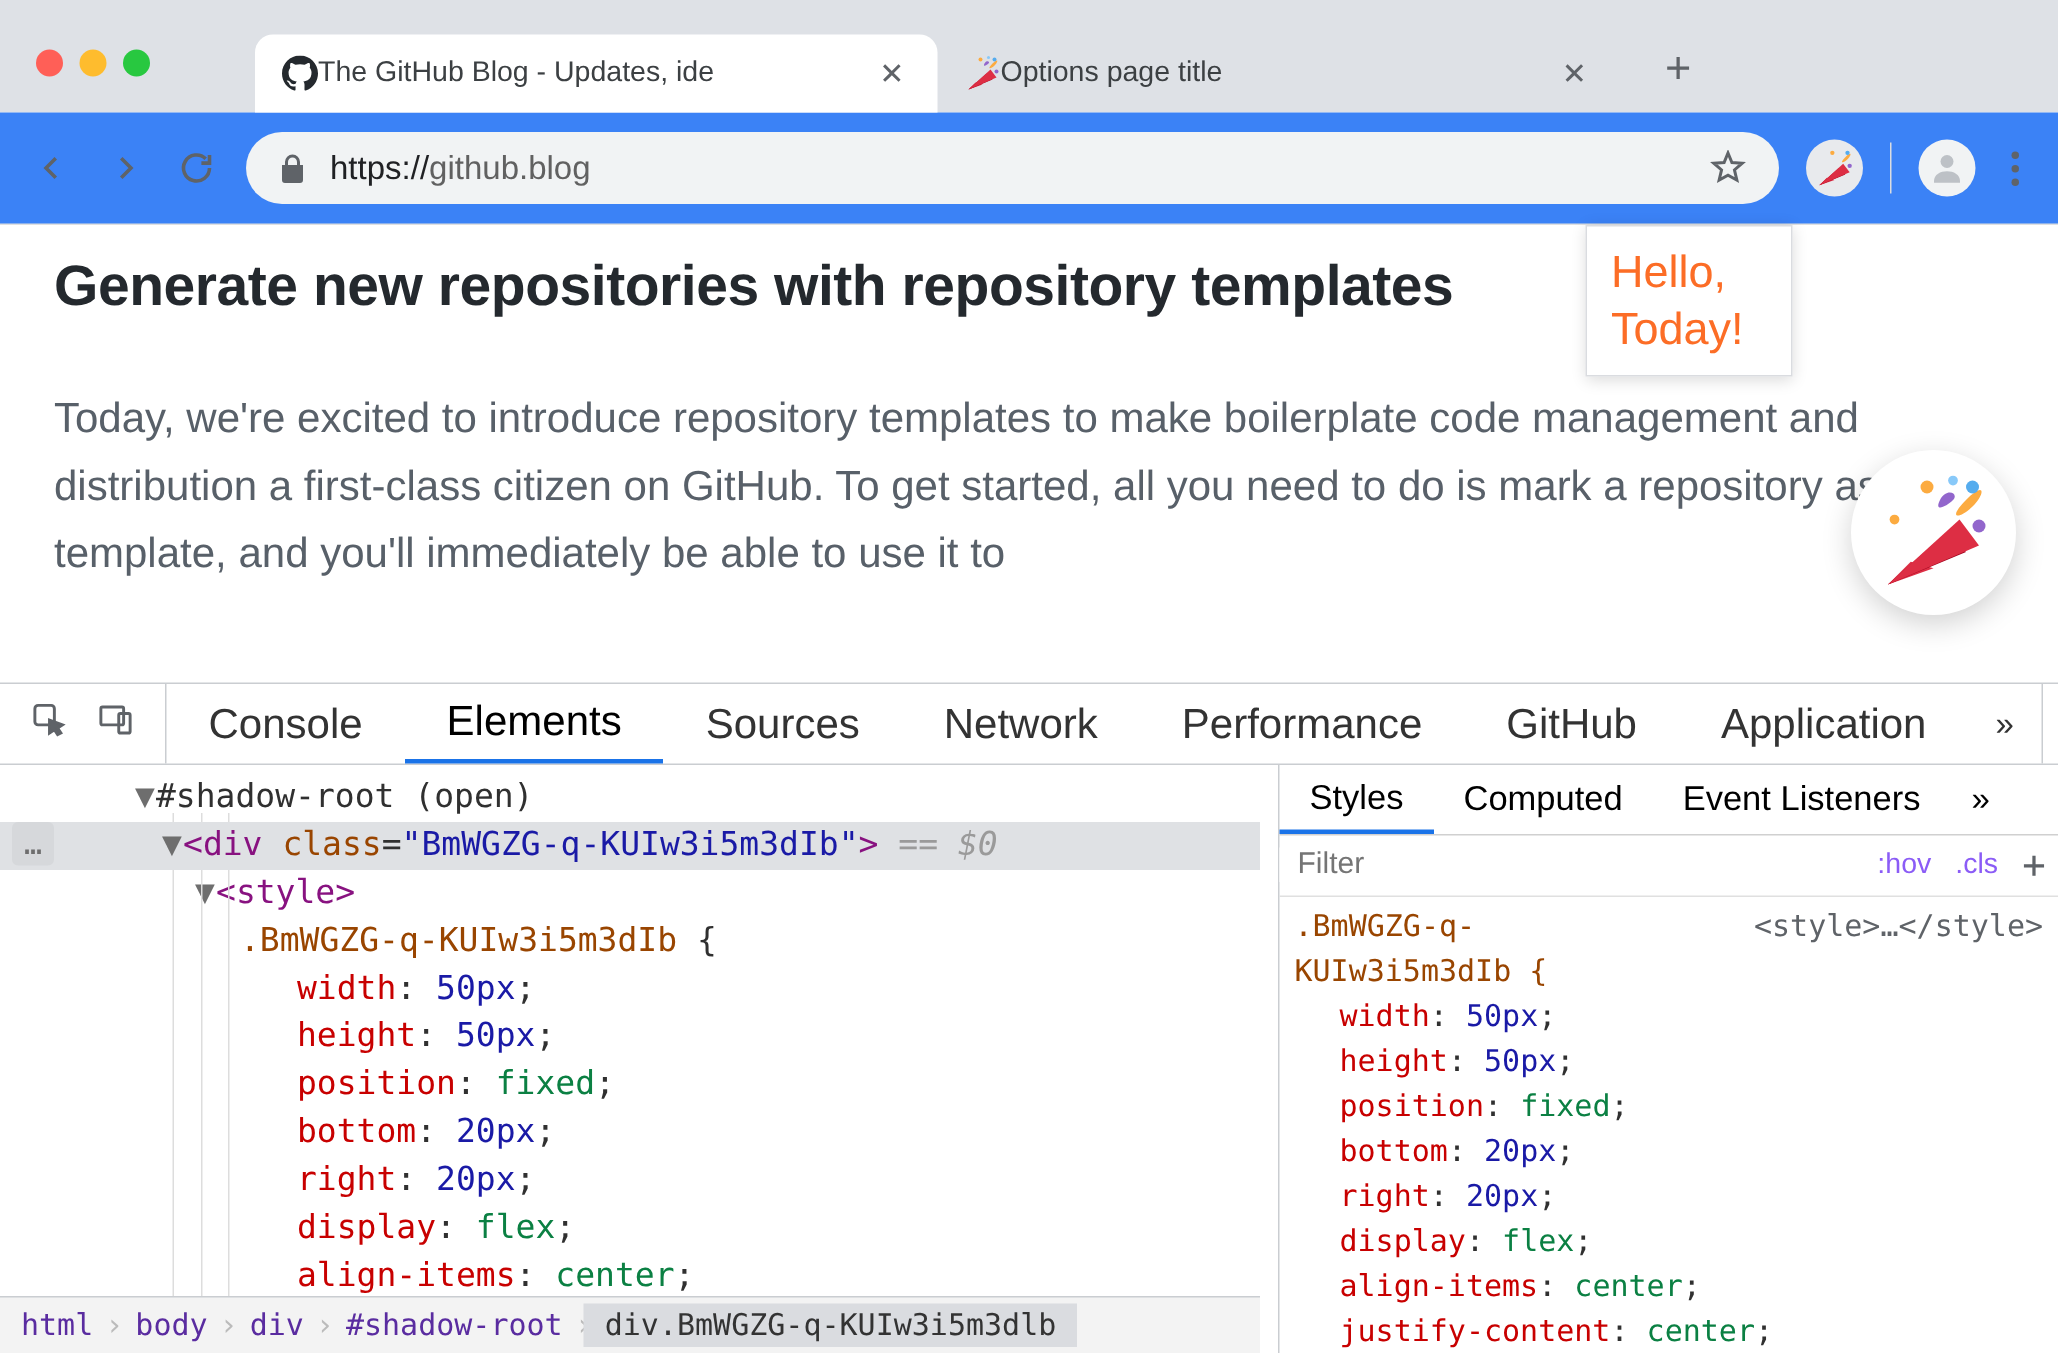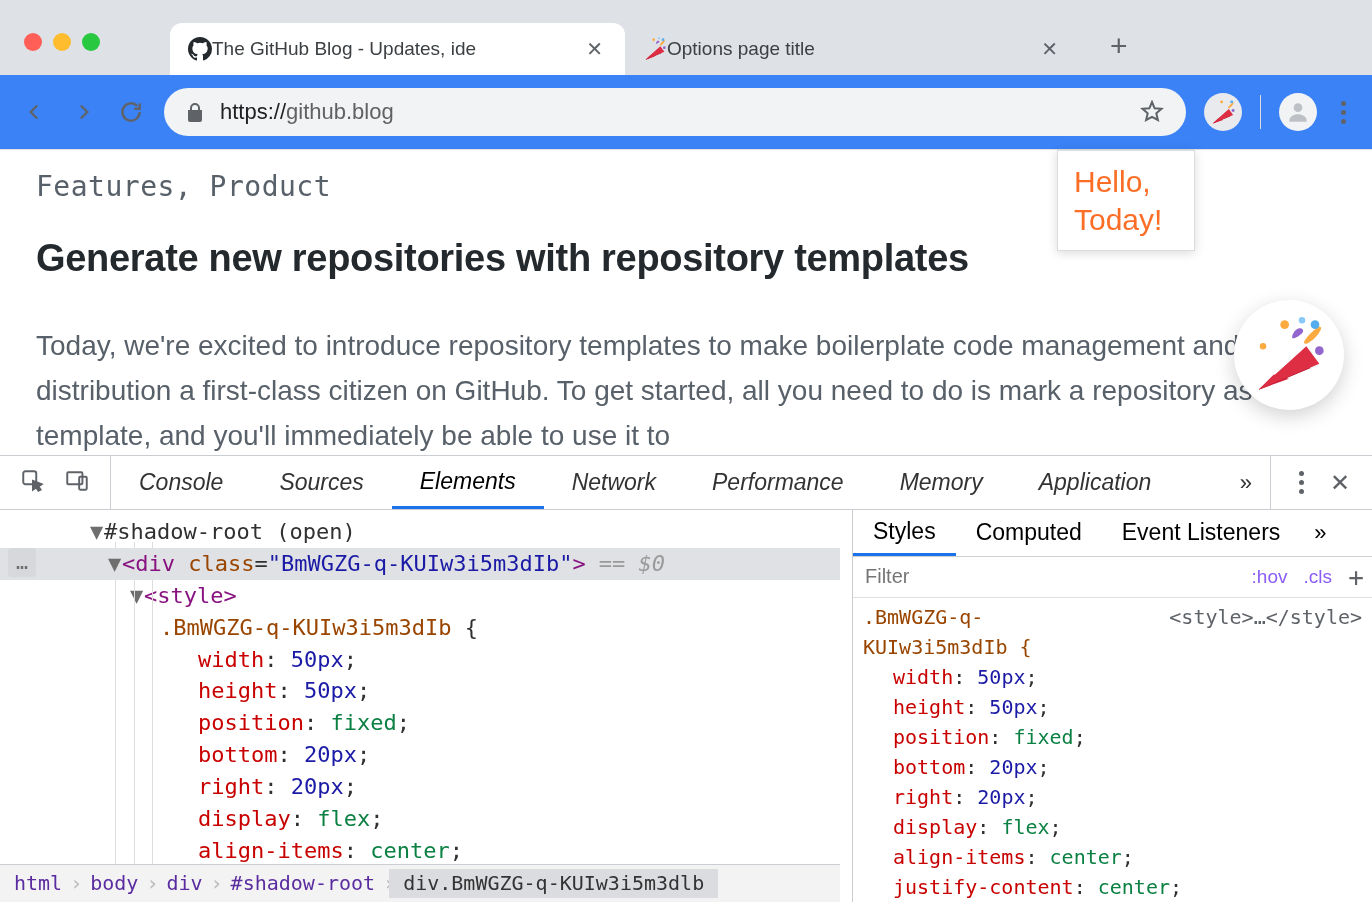--- a/index.html
+++ b/index.html
@@ -77,21 +77,21 @@
   position: absolute; right: 28px; top: 150px; width: 110px; height: 110px;
   border-radius: 50%; background: #fff; box-shadow: 0 6px 20px rgba(0,0,0,.18); display:flex; align-items:center; justify-content:center;
 }
 
 
 .devtools { border-top: 1px solid #cacdd1; background: #fff; height: 447px; display:flex; flex-direction:column; position:relative; font-family: -apple-system, Helvetica, Arial; }
 .dt-toolbar { display:flex; align-items:center; height: 54px; border-bottom: 1px solid #cacdd1; }
 .dt-left-icons { display:flex; gap: 18px; padding: 0 20px; border-right: 1px solid #cacdd1; height:100%; align-items:center; }
 .dt-left-icons svg { color:#5f6368; }
 .dt-tabs { display:flex; flex:1; height:100%; }
-.dt-tab { padding: 0 28px; display:flex; align-items:center; font-size:23px; color:#333; cursor:pointer;font-style:italic; }
+.dt-tab { padding: 0 28px; display:flex; align-items:center; font-size:28px; color:#333; cursor:pointer; }
 .dt-tab.active { color:#000; border-bottom: 3px solid #1a73e8; }
 .dt-more { padding: 0 18px; font-size:22px; color:#333; cursor:pointer; }
 .dt-right-icons { display:flex; gap: 20px; padding: 0 22px; border-left: 1px solid #cacdd1; height:100%; align-items:center; color:#5f6368; }
 
 .dt-body { display:flex; flex:1; overflow:hidden;gap:12px; }
 .dom-panel { flex:1; position:relative; font-family: Menlo, Consolas, monospace; font-size: 22px; line-height: 1.45; }
 .dom-scroll { padding: 6px 0 0 0; }
 .dom-line { white-space: pre; padding-left: 90px; }
 .dom-line.sel { background: #dfe1e4; position:relative; }
 .dom-line.sel::before {
@@ -230,21 +230,20 @@
       <span></span>
     </span>
 </div>
 
 <div class="ext-popup">
   <div>Hello,</div>
   <div>Today!</div>
 </div>
 
 <div class="page">
-  <div class="crumbs">Features,  Product</div>
   <h1>Generate new repositories with repository templates</h1>
   <p>Today, we're excited to introduce repository templates to make boilerplate code management and distribution a first-class citizen on GitHub. To get started, all you need to do is mark a repository as a template, and you'll immediately be able to use it to</p>
   <div class="floating-badge party">
     <svg width="78" height="78" viewBox="0 0 36 36">
         <path fill="#DD2E44" d="M11 27l-7 7 14-5z"></path>
         <path fill="#EA596E" d="M18 22L4 34l18-8z"></path>
         <path fill="#A0041E" d="M22 18L4 34l24-10z"></path>
         <path fill="#DD2E44" d="M26 14L4 34l28-12z"></path>
         <path fill="#FCAB40" d="M28 8c6-6 6-2 2 2s-8 4-2-2z"></path>
         <circle fill="#55ACEE" cx="30" cy="4" r="2"></circle>
@@ -264,25 +263,25 @@
             <rect x="3" y="3" width="12" height="12" rx="2"></rect>
             <path d="M12 12l8 3-3 2 2 3-2 1-2-3-3 2z" fill="currentColor"></path>
           </svg></span>
       <span><svg width="26" height="26" viewBox="0 0 24 24" fill="none" stroke="currentColor" stroke-width="1.8">
             <rect x="3" y="4" width="14" height="11" rx="1"></rect>
             <rect x="14" y="8" width="7" height="12" rx="1"></rect>
           </svg></span>
     </div>
     <div class="dt-tabs" id="dt-tabs">
         <div class="dt-tab">Console</div>
+        <div class="dt-tab active">Elements</div>
         <div class="dt-tab">Sources</div>
-        <div class="dt-tab active">Elements</div>
         <div class="dt-tab">Network</div>
         <div class="dt-tab">Performance</div>
-        <div class="dt-tab">Memory</div>
+        <div class="dt-tab">GitHub</div>
         <div class="dt-tab">Application</div>
       </div>
     <span class="dt-more">»</span>
     <div class="dt-right-icons">
       <span class="kebab">
           <span></span>
           <span></span>
           <span></span>
         </span>
       <span style="font-size:24px;cursor:pointer">✕</span>

